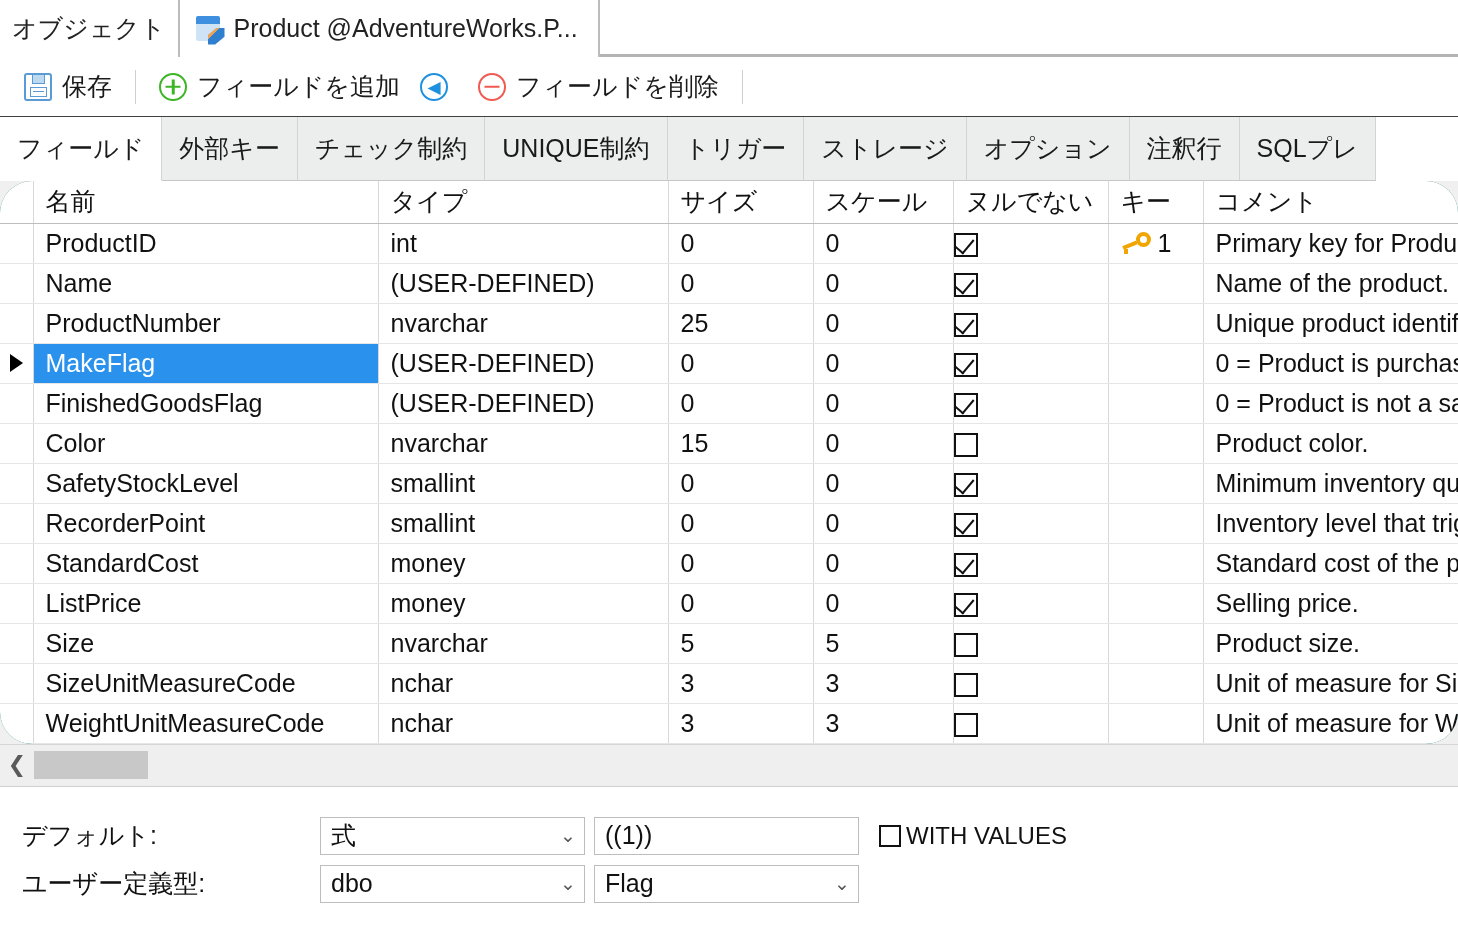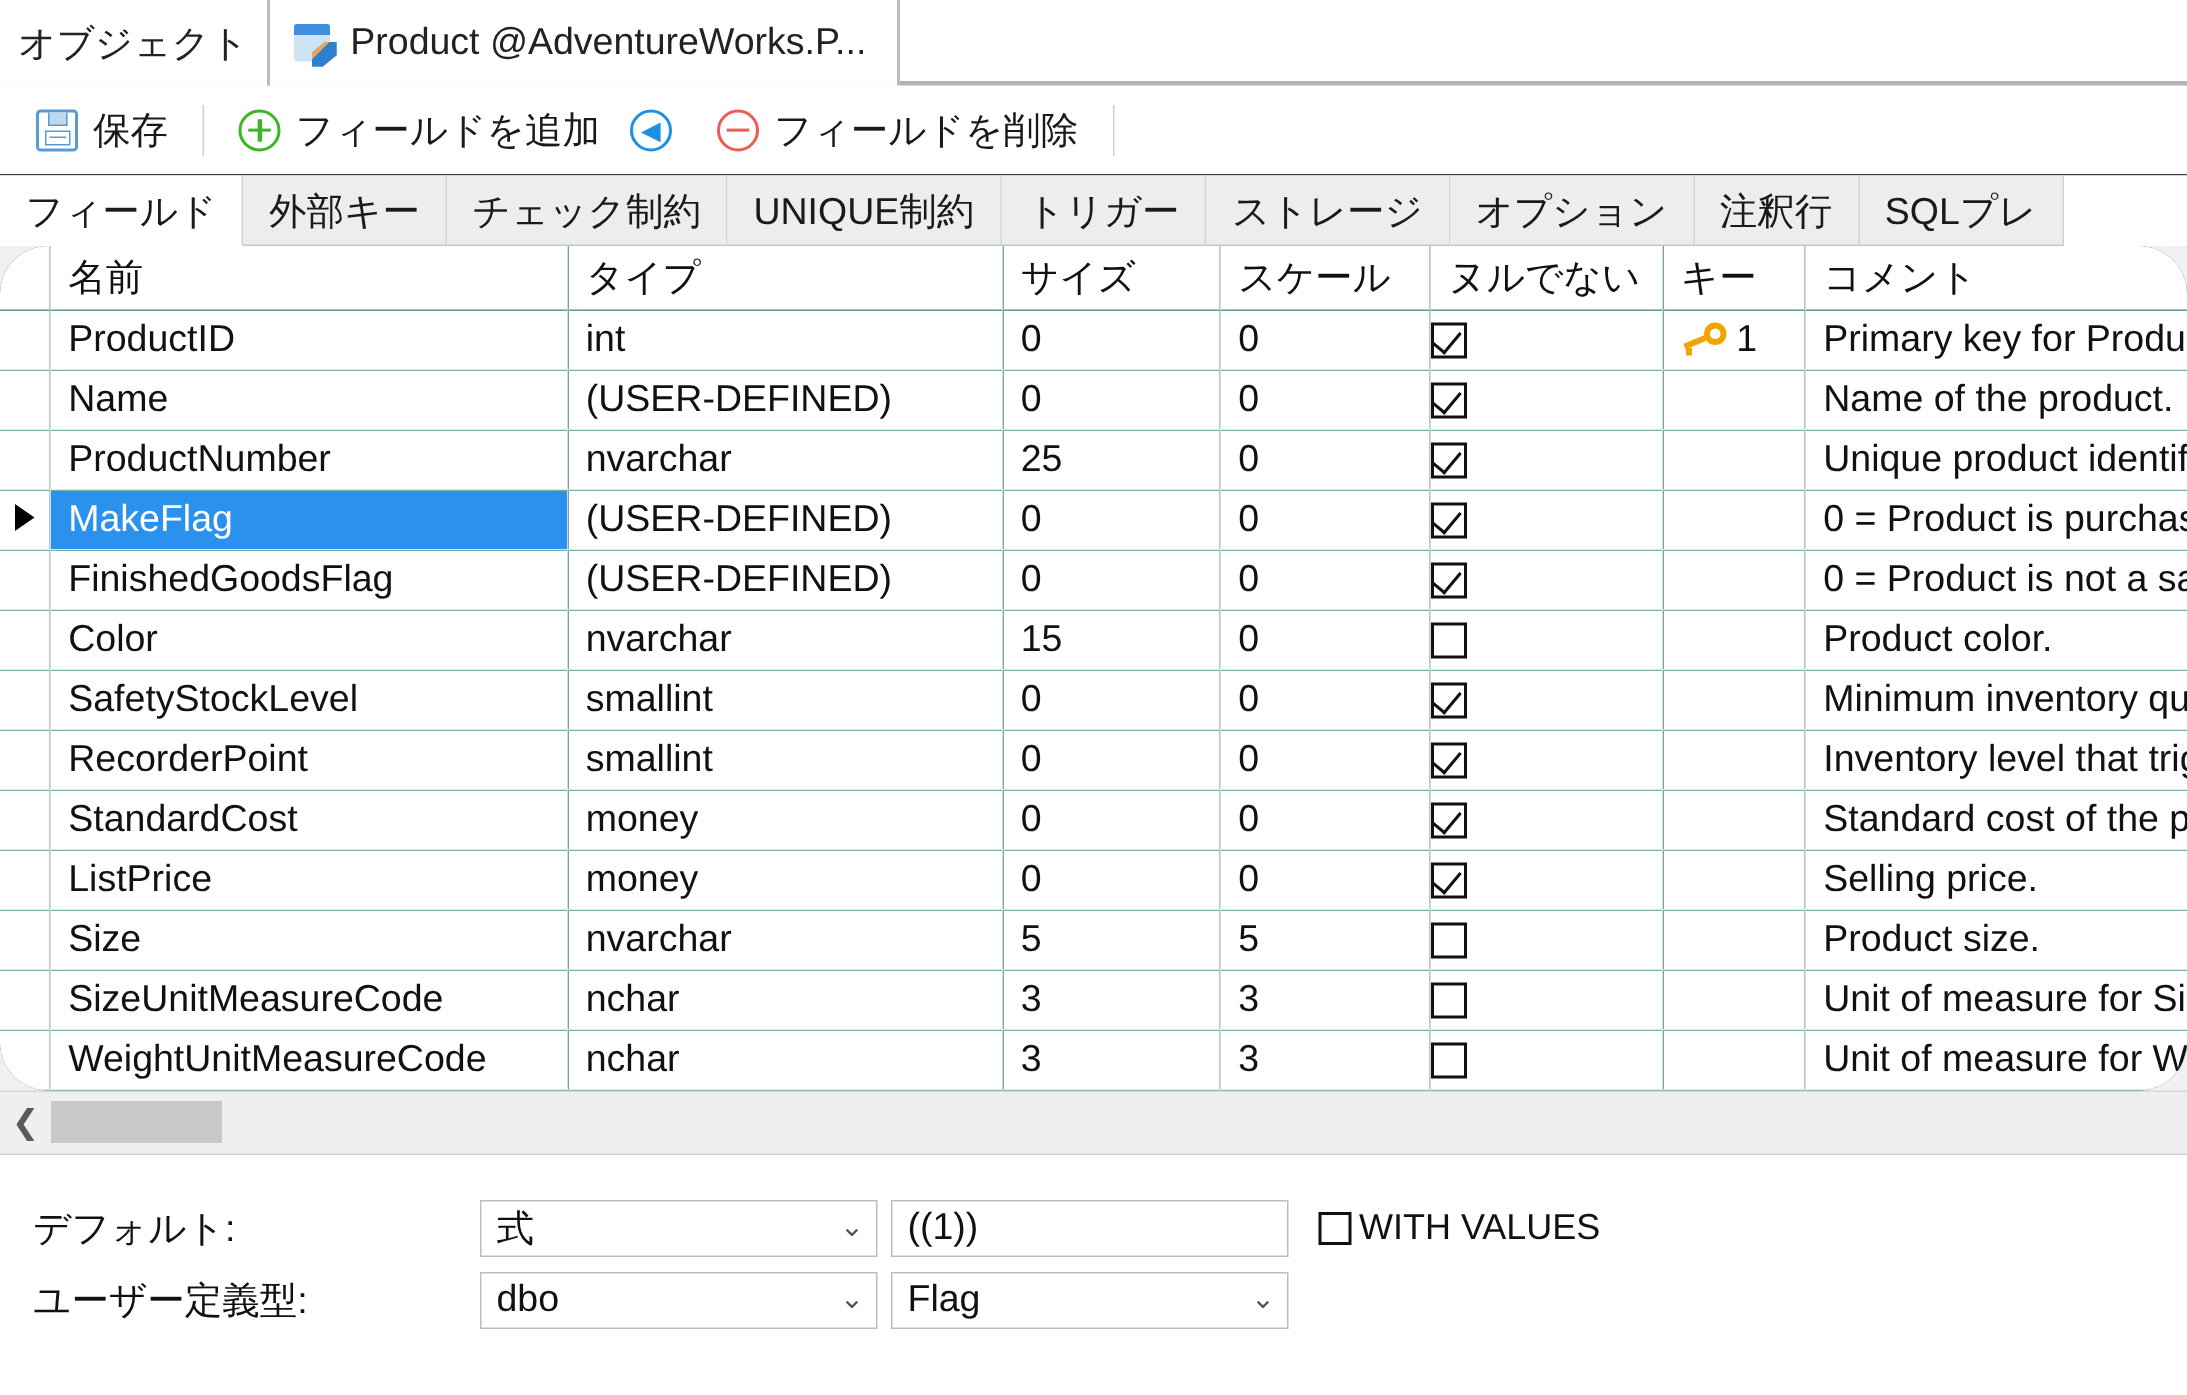--- a/index.html
+++ b/index.html
@@ -142,21 +142,21 @@
     position:absolute; left:1px; bottom:4px; width:16px; height:3px;
     background:#7a7a7a; transform: rotate(-20deg); transform-origin: left center;
   }
   .key-ico .ktooth {
     position:absolute; left:2px; bottom:1px; width:3px; height:6px; background:#7a7a7a;
   }
   .caret-dn { font-size: 17px; color:#333; margin-left: 12px; }
 
   
   .sectiontabs {
-    height: 47px;
+    height: 64px;
     background: #ffffff;
     display: flex;
     align-items: stretch;
     flex: 0 0 auto;
     position: relative;
     overflow: hidden;
   }
   .stab {
     display: flex; align-items: center; justify-content:center;
     padding: 0 17px;

